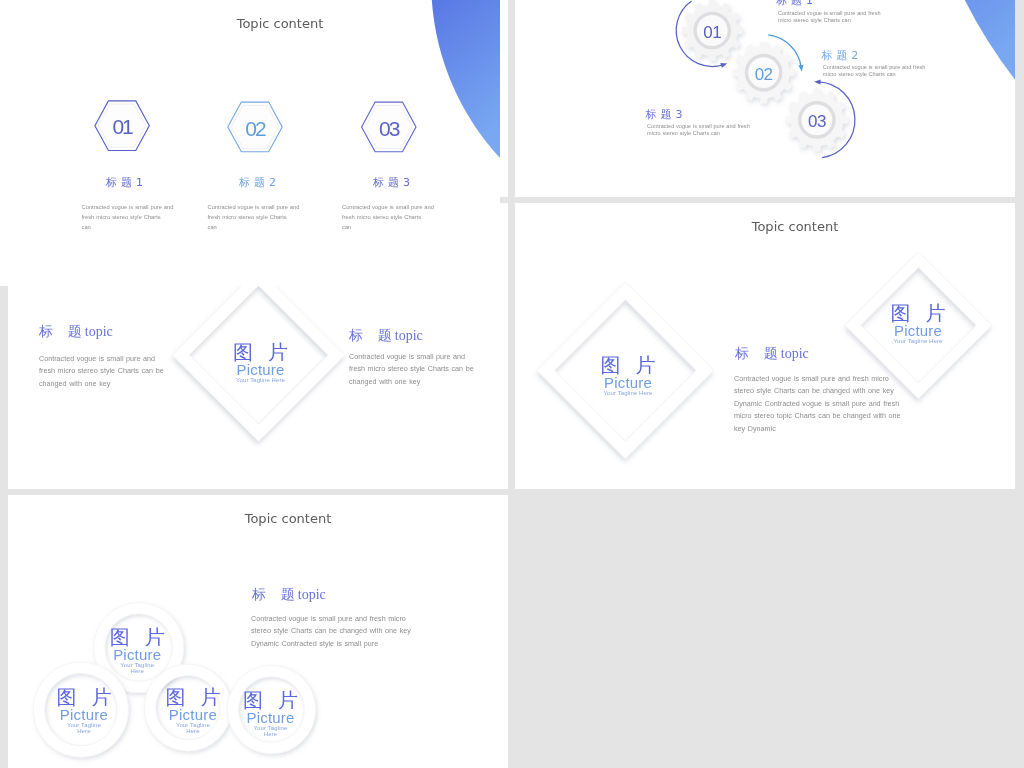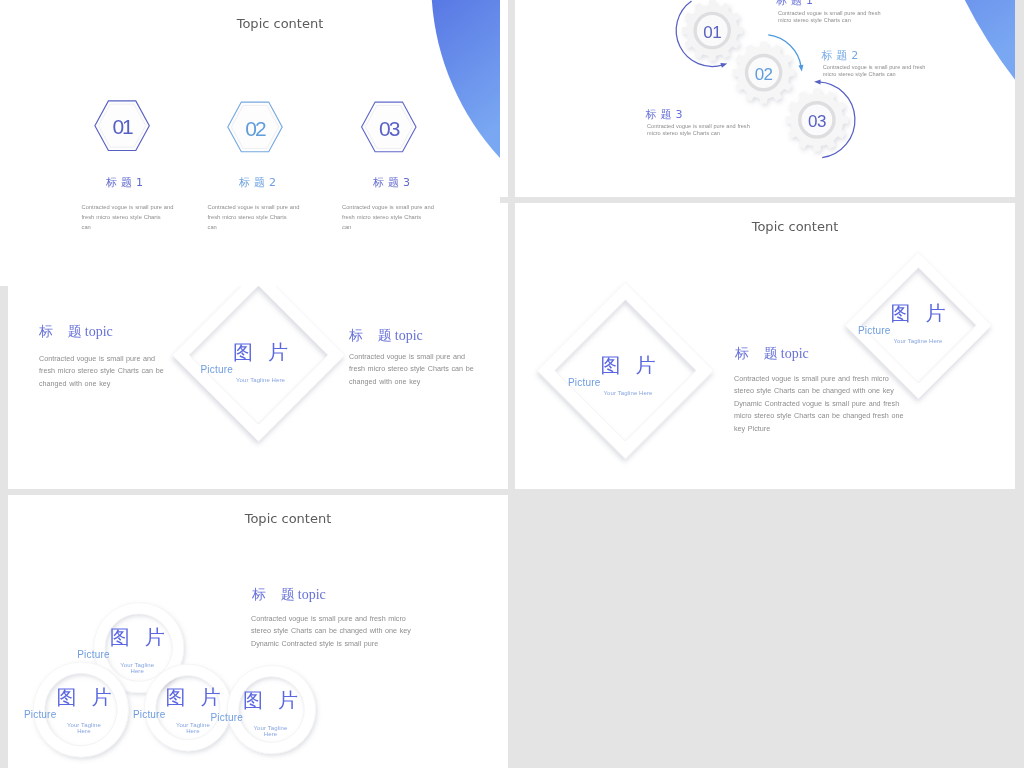--- a/index.html
+++ b/index.html
@@ -22,21 +22,21 @@
   .bd{position:absolute;color:#8d8d8d;font-size:7.2px;word-spacing:0.6px;line-height:12.4px;white-space:nowrap;font-family:"Liberation Sans",sans-serif}
   .bds{position:absolute;color:#8d8d8d;font-size:5.75px;word-spacing:0.3px;line-height:10.4px;white-space:nowrap;font-family:"Liberation Sans",sans-serif}
   .hx{position:absolute;text-align:center;width:120px;color:#6670d8;font-family:"DejaVu Sans",sans-serif;font-size:11px;letter-spacing:3.9px;text-indent:3.9px;white-space:nowrap}
   .ghd{position:absolute;font-family:"DejaVu Sans",sans-serif;font-size:11px;letter-spacing:3.9px;white-space:nowrap}
   .gbd{position:absolute;color:#8d8d8d;font-size:5.55px;word-spacing:0.25px;line-height:7.1px;white-space:nowrap;font-family:"Liberation Sans",sans-serif}
   .hxin{position:absolute;text-align:center;width:120px;font-family:"DejaVu Sans",sans-serif;font-size:11.5px;letter-spacing:5.5px;text-indent:5.5px;white-space:nowrap}
   .hxd{position:absolute;text-align:center;width:120px;color:#8f8f8f;font-family:"Liberation Sans",sans-serif;font-size:5.9px;word-spacing:0.4px;line-height:6.5px;white-space:nowrap}
   .bdt{position:absolute;color:#8d8d8d;font-size:5.75px;word-spacing:0.4px;line-height:10.2px;white-space:nowrap;font-family:"Liberation Sans",sans-serif}
   .picbox{position:absolute}
   .piccn{color:#5a67e0;font-size:20px;letter-spacing:15px;text-indent:15px;text-align:center;white-space:nowrap;line-height:16px}
-  .picen{color:#6f9de0;font-size:10px;letter-spacing:.2px;white-space:nowrap;line-height:11px}
+  .picen{color:#6f9de0;font-size:15px;text-align:center;letter-spacing:.2px;white-space:nowrap;line-height:11px}
   .pictl{color:#86a4e0;font-size:6px;text-align:center;letter-spacing:.1px;white-space:nowrap;line-height:6px}
 </style>
 </head>
 <body>
 
 <svg width="0" height="0" style="position:absolute">
     <defs>
   <filter id="ds1" x="-60%" y="-60%" width="250%" height="250%">
     <feDropShadow dx="2" dy="3" stdDeviation="2.6" flood-color="#8e94a6" flood-opacity="0.34"></feDropShadow>
   </filter>
@@ -192,22 +192,22 @@
     <div class="picbox" style="left:343px;top:102px;width:120px">
       <div class="piccn">图片</div>
       <div class="picen" style="margin-top:4px">Picture</div>
       <div class="pictl" style="margin-top:2px">Your Tagline Here</div>
     </div>
     <div class="hd" style="left:220px;top:143px"><span class="cn">标 题</span><span class="gap"></span><span class="en">topic</span></div>
     <div class="bd" style="left:219px;top:170px">
       <div>Contracted vogue is small pure and fresh micro</div>
         <div>stereo style Charts can be changed with one key</div>
         <div>Dynamic Contracted vogue is small pure and fresh</div>
-        <div>micro stereo style Charts can be changed fresh one</div>
-        <div>key Picture</div>
+        <div>micro stereo topic Charts can be changed with one</div>
+        <div>key Dynamic</div>
     </div>
   </div>
   <div class="slide s5">
     <div class="stitle" style="top:16px">Topic content</div>
     <svg class="sv" viewBox="0 0 500 286">
       <g>
         <circle cx="130.7" cy="152.7" r="39.4" fill="none" stroke="#ffffff" stroke-width="11.5" filter="url(#ds2)"></circle>
         <circle cx="130.7" cy="152.7" r="39.4" fill="none" stroke="#ffffff" stroke-width="11.5"></circle>
         <circle cx="130.7" cy="152.7" r="45.1" fill="none" stroke="#f2f2f4" stroke-width="0.8"></circle>
         <circle cx="130.7" cy="152.7" r="33.7" fill="none" stroke="#f0f0f3" stroke-width="0.8"></circle>

